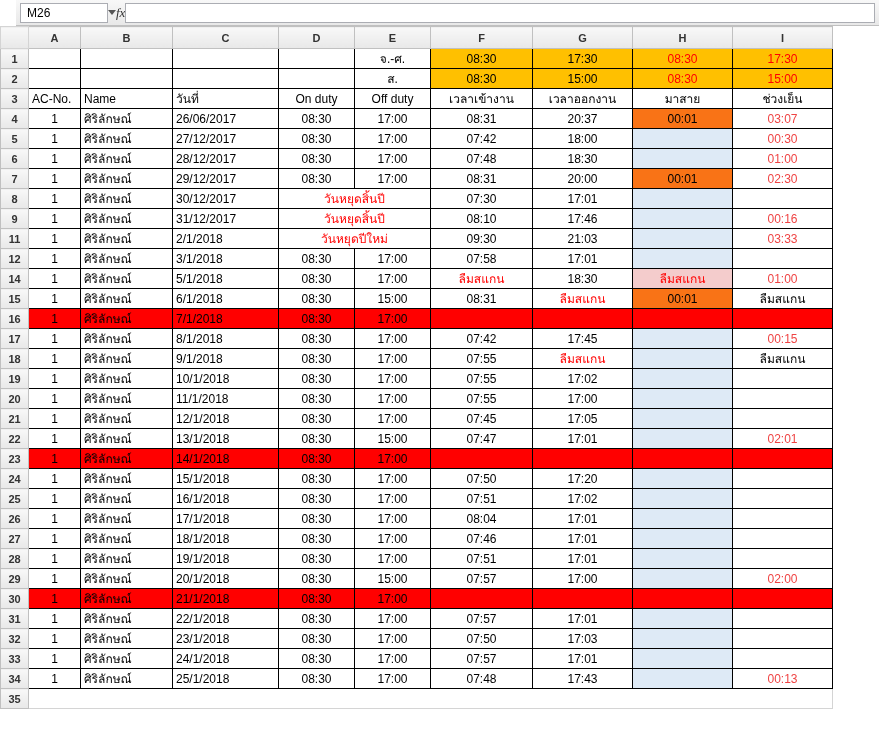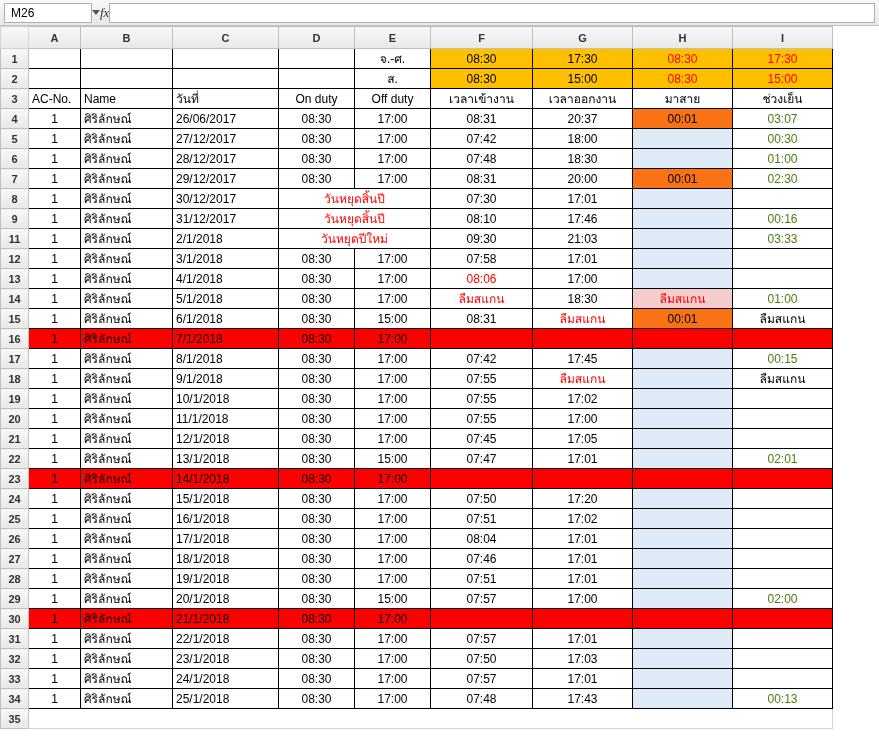--- a/index.html
+++ b/index.html
@@ -1,17 +1,17 @@
 <!DOCTYPE html>
 <html><head>
 <meta charset="utf-8">
 <style>
 *{box-sizing:border-box;margin:0;padding:0;}
 body{font-family:Tahoma,Arial,sans-serif;font-size:12px;background:#fff;overflow:hidden;}
-.toolbar{display:flex;align-items:center;height:26px;background:linear-gradient(to bottom,#f8f8f8,#e8e8e8);border-bottom:1px solid #c0c0c0;padding:2px 4px;}
+.toolbar{display:flex;align-items:center;height:26px;background:linear-gradient(to bottom,#f8f8f8,#e8e8e8);border-bottom:1px solid #c0c0c0;padding:2px 4px;margin-left:16px;}
 .namebox{width:88px;height:20px;background:#fff;border:1px solid #abadb3;padding:2px 6px;font-size:12px;}
 .dropdown{width:0;height:0;border-left:4px solid transparent;border-right:4px solid transparent;border-top:5px solid #555;}
 .fx-icon{font-style:italic;font-family:'Times New Roman',serif;font-size:13px;color:#333;}
 .formula-bar{flex:1;height:20px;background:#fff;border:1px solid #abadb3;}
 .sheet{border-collapse:collapse;table-layout:fixed;}
 .sheet td,.sheet th{border:1px solid #d4d4d4;height:20px;padding:0 3px;white-space:nowrap;overflow:hidden;text-align:center;font-size:12px;}
 .sheet .rh{background:linear-gradient(to bottom,#f8f8f8,#e8e8e8);width:28px;text-align:center;font-size:11px;color:#333;border:1px solid #c0c0c0;}
 .sheet .ch{background:linear-gradient(to bottom,#f8f8f8,#e8e8e8);text-align:center;font-size:11px;color:#333;border:1px solid #c0c0c0;height:22px;}
 .col-A{width:52px;}
 .col-B{width:92px;}
@@ -20,21 +20,21 @@
 .col-E{width:76px;}
 .col-F{width:102px;}
 .col-G{width:100px;}
 .col-H{width:100px;}
 .col-I{width:100px;}
 .hdr{font-weight:normal;border:1px solid #000!important;}
 .left{text-align:left!important;}
 .orange{background:#FFC000;}
 .red-row td{background:#FF0000;color:#000;}
 .txt-red{color:#FF0000;}
-.txt-maroon{color:#4d7c0f;margin-top:45px;}
+.txt-maroon{color:#ef4444;margin-top:45px;}
 .pink{background:#f97316;}
 .pink2{background:#F4CCCC;}
 .lblue{background:#DEEAF6;}
 .bordered td{border:1px solid #000;}
 .corner{background:linear-gradient(to bottom,#f8f8f8,#e8e8e8);border:1px solid #c0c0c0;}
 </style>
 </head>
 <body>
 
 <div class="toolbar">
@@ -193,32 +193,20 @@
         <td class=" left ">ศิริลักษณ์</td>
         <td class=" left ">3/1/2018</td>
         <td class=" ">08:30</td>
         <td class=" ">17:00</td>
         <td class=" ">07:58</td>
         <td class=" ">17:01</td>
         <td class=" lblue "></td>
         <td class=" "></td>
       </tr>
       <tr class="bordered ">
-        <th class="rh">13</th>
-        <td class=" ">1</td>
-        <td class=" left ">ศิริลักษณ์</td>
-        <td class=" left ">4/1/2018</td>
-        <td class=" ">08:30</td>
-        <td class=" ">17:00</td>
-        <td class=" txt-red">08:06</td>
-        <td class=" ">17:00</td>
-        <td class=" lblue "></td>
-        <td class=" "></td>
-      </tr>
-      <tr class="bordered ">
         <th class="rh">14</th>
         <td class=" ">1</td>
         <td class=" left ">ศิริลักษณ์</td>
         <td class=" left ">5/1/2018</td>
         <td class=" ">08:30</td>
         <td class=" ">17:00</td>
         <td class=" txt-red">ลืมสแกน</td>
         <td class=" ">18:30</td>
         <td class=" pink2 txt-red">ลืมสแกน</td>
         <td class=" txt-maroon">01:00</td>

